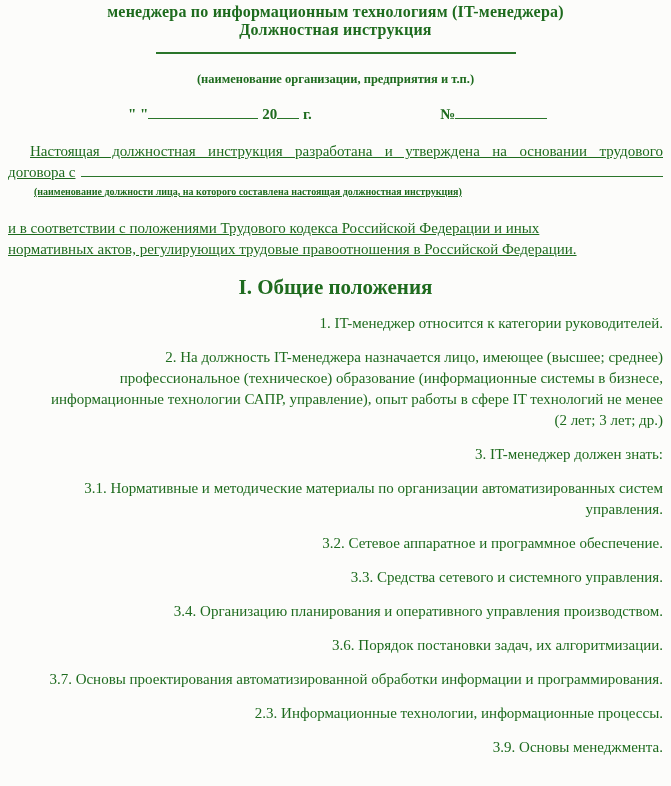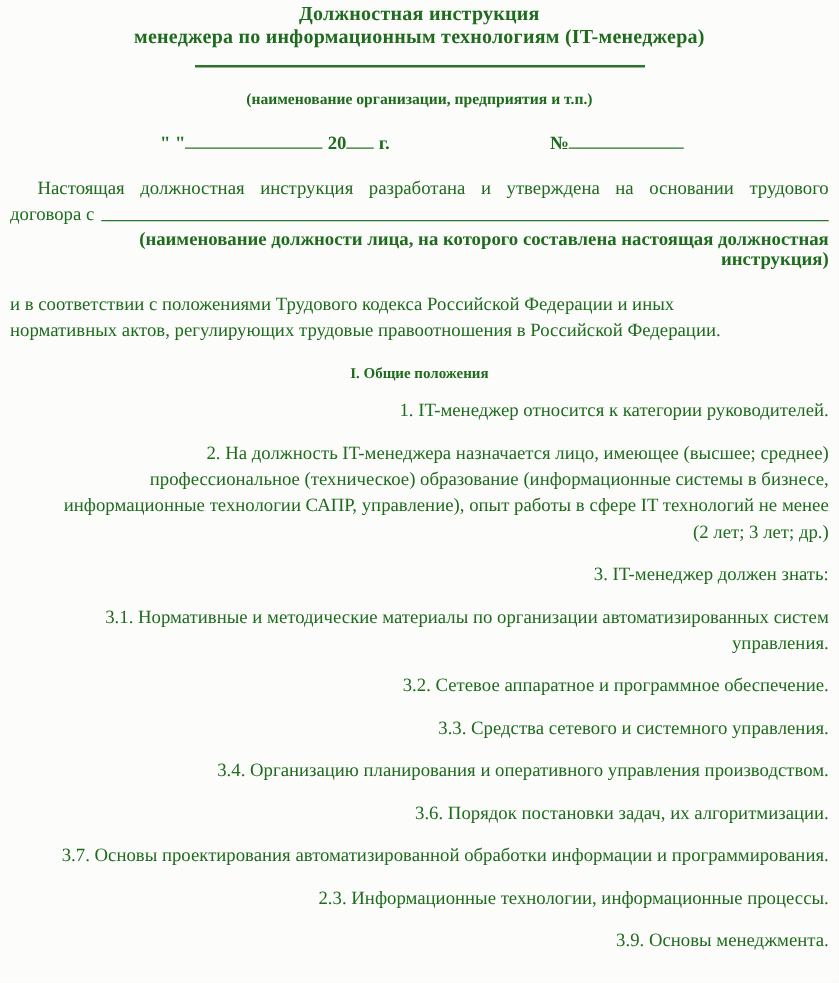--- a/index.html
+++ b/index.html
@@ -50,64 +50,64 @@
   .blank {
     display: inline-block;
     border-bottom: 1.5px solid #2a752a;
     height: 14px;
     vertical-align: baseline;
   }
   .blank.w110 { width: 110px; }
   .blank.w22  { width: 22px; }
   .blank.w92  { width: 92px; }
   .body-text { font-size: 15px; line-height: 21px; }
-  .intro { margin: 15px 8px 0 8px; }
+  .intro { margin: 15px 8px 0 8px; text-decoration: underline; }
   .intro-line1 {
     text-align: justify;
     text-align-last: justify;
     text-indent: 22px;
   }
   .intro-line2 { display: flex; align-items: flex-start; }
   .intro-line2 .label { white-space: nowrap; }
   .fill-line {
     flex: 1 1 auto;
     border-bottom: 1.5px solid #2a752a;
     height: 14px;
     margin-left: 6px;
   }
   .person-caption {
-    font-size: 15px;
+    font-size: 10px;
     line-height: 16px;
-    text-align: right;
+    text-align: left;
     padding-left: 26px;
     margin-top: 1px;
     font-weight: bold;
   }
   .intro-cont { white-space: pre-line; margin-top: 18px; }
   .section-heading {
     text-align: center;
-    font-size: 12px;
+    font-size: 21px;
     margin-top: 15px;
     font-weight: bold;
   }
   .items { margin: 13px 8px 0 8px; }
   .item {
     white-space: pre-line;
     margin: 0 0 13px 0;
     text-align: right;
   }
 </style>
 </head>
 <body>
 
 <div class="page">
 
   <div class="title-block">
+    <div>менеджера по информационным технологиям (IT-менеджера)</div>
     <div>Должностная инструкция</div>
-    <div>менеджера по информационным технологиям (IT-менеджера)</div>
   </div>
 
   <div class="org-line"></div>
   <div class="org-caption">(наименование организации, предприятия и т.п.)</div>
 
   <div class="date-row">
     <span class="date-left"><span>" "</span><span class="blank w110"></span> <span>20</span><span class="blank w22"></span> <span>г.</span></span>
     <span class="date-right"><span>№</span><span class="blank w92"></span></span>
   </div>
 

